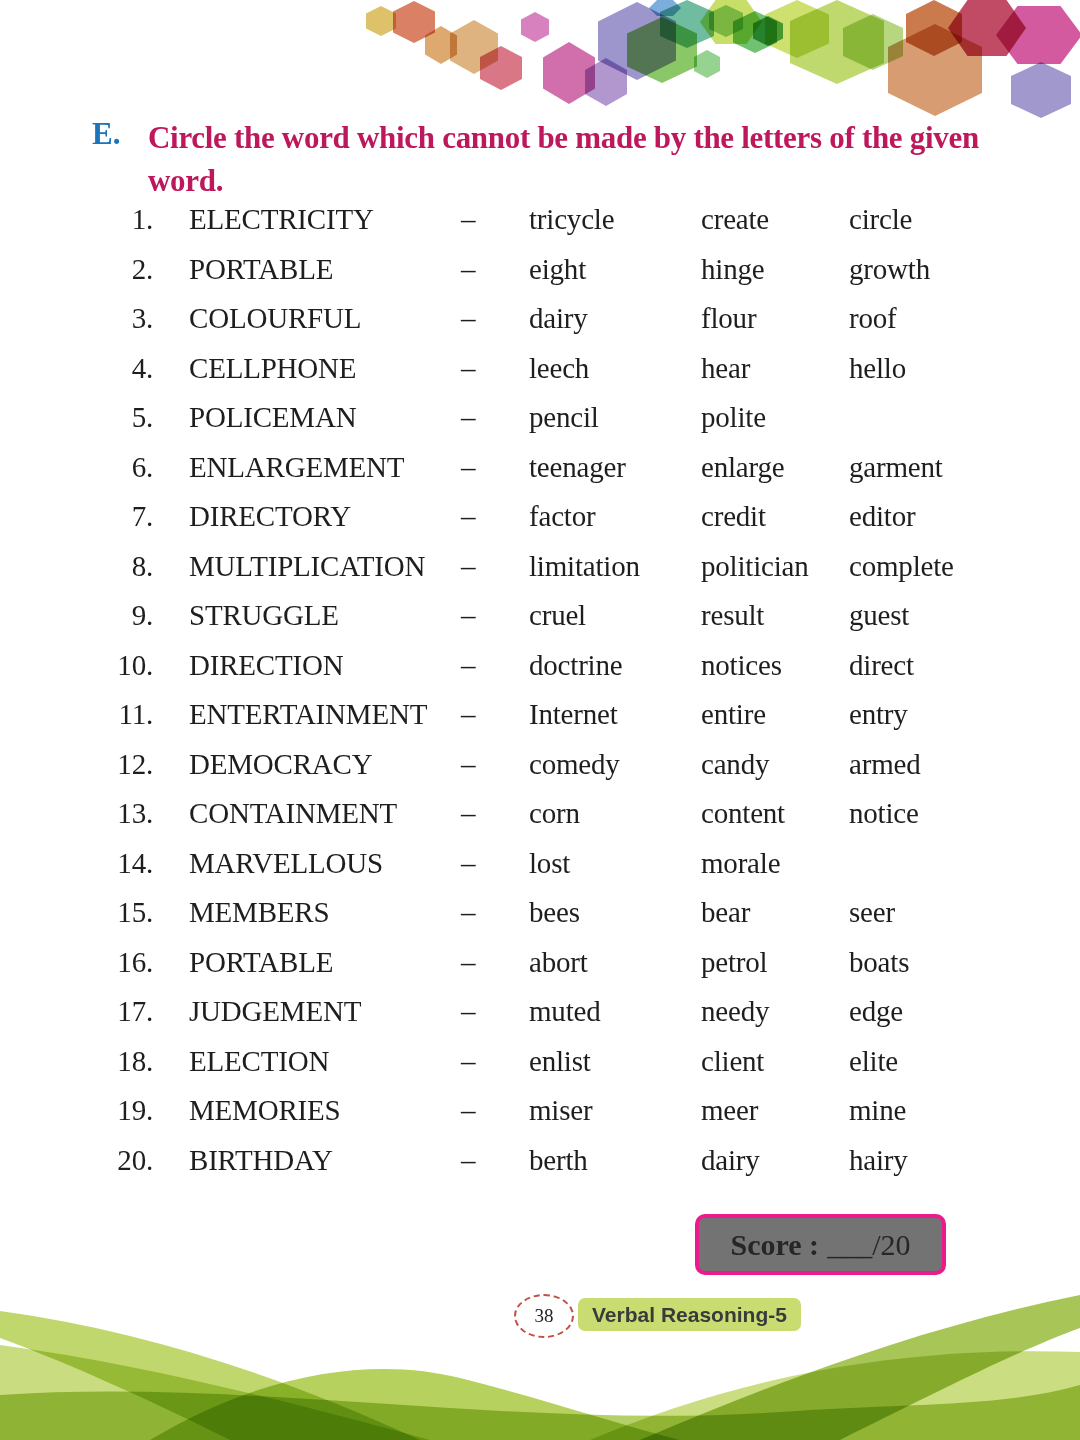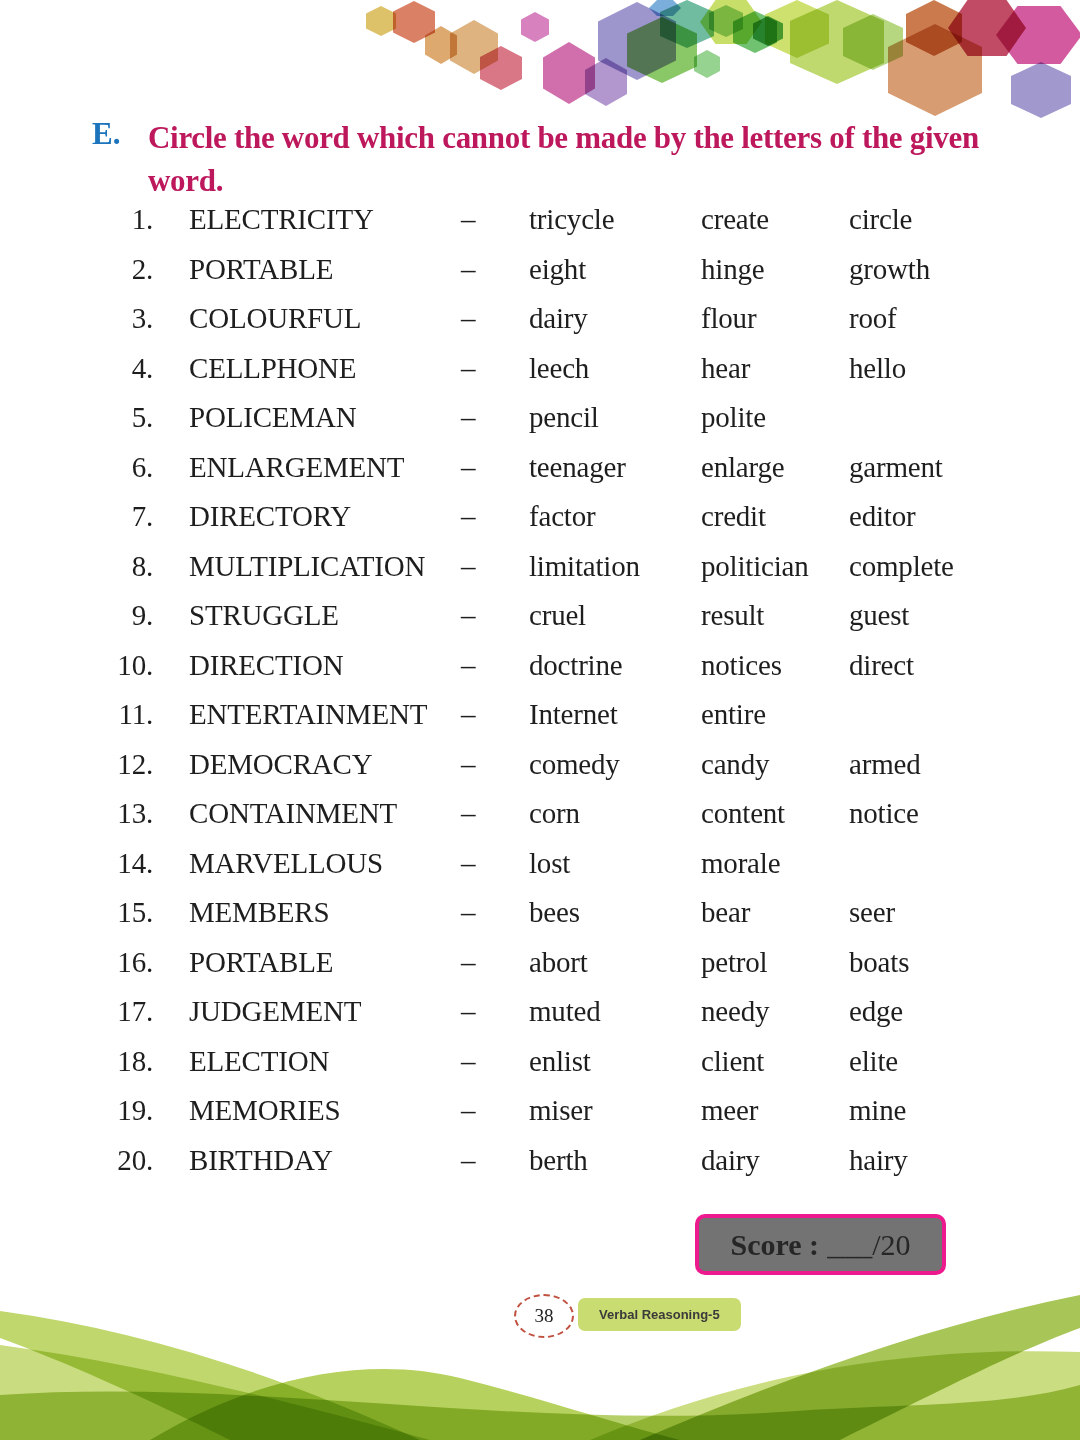--- a/index.html
+++ b/index.html
@@ -34,23 +34,23 @@
              background:#737373;border:4px solid #ec1a8c;border-radius:10px;
              display:flex;align-items:center;justify-content:center;font-size:30px;}
   .score-box .lbl{font-weight:bold;color:#262626;}
   .score-box .blank{margin-left:8px;color:#262626;}
   .score-box .total{color:#262626;}
 
   
   .page-oval{position:absolute;left:514px;top:1294px;width:56px;height:40px;
              border:2px dashed #c05040;border-radius:50%;background:#ffffff;
              display:flex;align-items:center;justify-content:center;font-size:19px;color:#222;}
-  .series-badge{position:absolute;left:578px;top:1298px;height:33px;padding:0 21px;
+  .series-badge{position:absolute;left:578px;top:1298px;height:33px;padding:0 14px;
                 background:#c9dc72;border-radius:7px;display:flex;align-items:center;
-                font-family:"Liberation Sans", sans-serif;font-size:13px;font-weight:bold;
+                font-family:"Liberation Sans", sans-serif;font-size:21px;font-weight:bold;
                 color:#3a3a3a;}
 
   
   .waves{position:absolute;left:0;bottom:0;width:1080px;height:150px;}
   .waves path{mix-blend-mode:multiply;}
 </style>
 </head>
 <body>
 
 <div class="hex-band">
@@ -175,20 +175,21 @@
     <span class="opt2">notices</span>
     <span class="opt3">direct</span>
   </div>
 
   <div class="row">
     <span class="num">11.</span>
     <span class="word">ENTERTAINMENT</span>
     <span class="dash">–</span>
     <span class="opt1">Internet</span>
     <span class="opt2">entire</span>
+    <span class="opt3">entry</span>
   </div>
 
   <div class="row">
     <span class="num">12.</span>
     <span class="word">DEMOCRACY</span>
     <span class="dash">–</span>
     <span class="opt1">comedy</span>
     <span class="opt2">candy</span>
     <span class="opt3">armed</span>
   </div>

